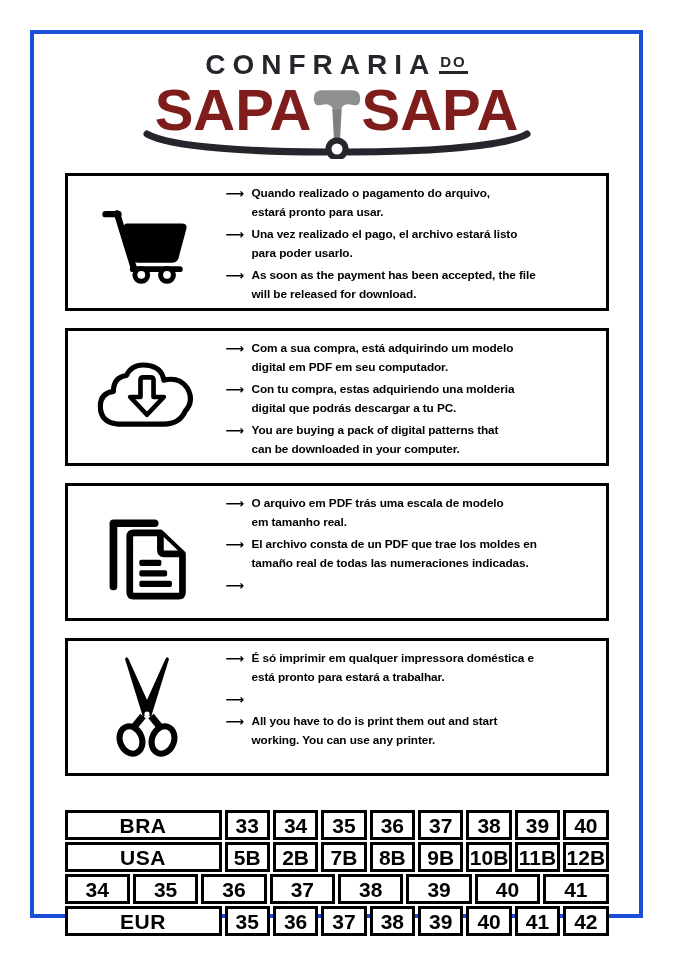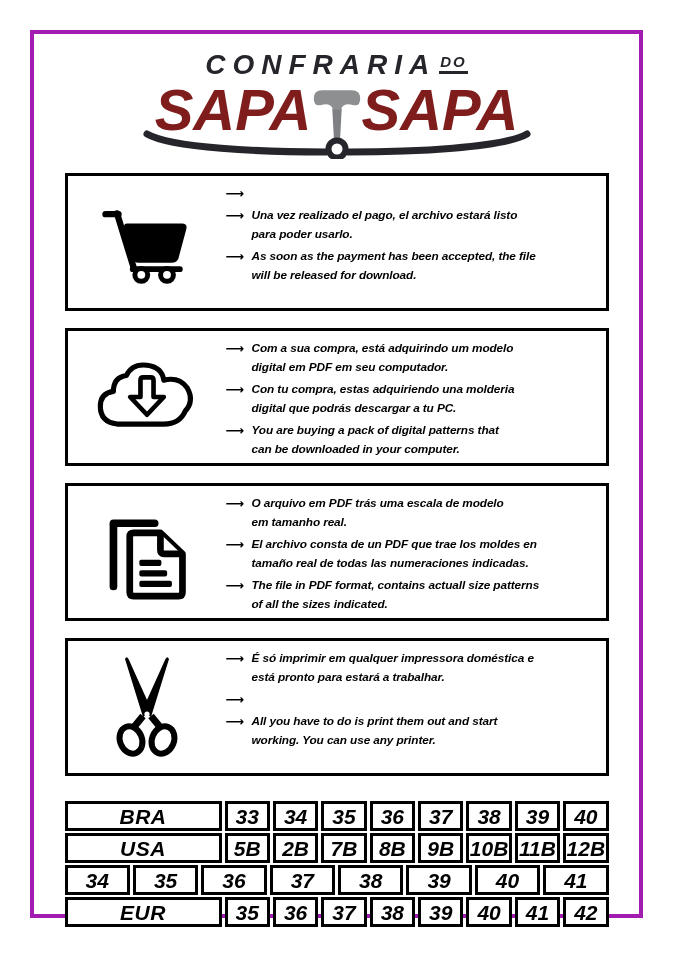--- a/index.html
+++ b/index.html
@@ -4,21 +4,21 @@
 <style>
   html,body{margin:0;padding:0;}
   body{
     width:674px;height:954px;background:#ffffff;
     font-family:"Liberation Sans","DejaVu Sans",sans-serif;
     -webkit-font-smoothing:antialiased;
   }
   .page{position:relative;width:674px;height:954px;background:#fff;overflow:hidden;}
   .frame{
     position:absolute;left:30px;top:30px;width:613px;height:888px;
-    border:4px solid #a21caf;box-sizing:border-box;background:#fff;font-style:italic;
+    border:4px solid #1d4ed8;box-sizing:border-box;background:#fff;
   }
   
   .logo{text-align:center;padding-top:13px;}
   .logo-top{
     font-size:28px;font-weight:bold;letter-spacing:7px;line-height:30px;
     color:#25252b;white-space:nowrap;
   }
   .logo-top .do{
     font-size:15px;letter-spacing:2px;vertical-align:7px;
     border-bottom:3.5px solid #25252b;padding:0 1px 1px 1px;margin-left:3px;
@@ -43,21 +43,21 @@
   .item{display:flex;margin-bottom:3px;}
   .item-arrow{
     width:26px;flex:none;font-weight:bold;font-size:13px;line-height:19px;
     font-family:"DejaVu Sans","Liberation Sans",sans-serif;color:#000;
   }
   .item-text{
     font-weight:bold;font-size:11.8px;line-height:19px;color:#000;
     white-space:pre-line;letter-spacing:-0.1px;
   }
   
-  .stable{width:544px;margin:25px auto 0 auto;}
+  .stable{width:544px;margin:34px auto 0 auto;}
   .srow{display:flex;gap:3px;margin-bottom:2px;height:30px;}
   .cell{
     border:3px solid #000;box-sizing:border-box;background:#fff;
     display:flex;align-items:center;justify-content:center;
     font-weight:bold;font-size:21px;color:#000;line-height:1;
   }
   .cell.label{width:157px;flex:none;letter-spacing:0.5px;}
   .cell.num{flex:1;}
   svg{display:block;}
 </style>
@@ -95,20 +95,22 @@
             <path d="M28 20 L52 98" stroke="#000" stroke-width="9" stroke-linecap="round" fill="none"></path>
             <path d="M50 98 H116" stroke="#000" stroke-width="8" stroke-linecap="round" fill="none"></path>
             <path fill="#000" d="M42 34 H119 Q127 34 125 42 L114 83 Q112 89 104 89 H58 Q51 89 49 82 L38 40 Q37 34 42 34 Z"></path>
             <circle cx="62" cy="106" r="9" fill="#fff" stroke="#000" stroke-width="7"></circle>
             <circle cx="98" cy="106" r="9" fill="#fff" stroke="#000" stroke-width="7"></circle>
           </svg>
         </div>
         <div class="ibox-text">
           <div class="item">
             <span class="item-arrow">⟶</span>
+            <span class="item-text">Quando realizado o pagamento do arquivo,
+estará pronto para usar.</span>
           </div>
           <div class="item">
             <span class="item-arrow">⟶</span>
             <span class="item-text">Una vez realizado el pago, el archivo estará listo
 para poder usarlo.</span>
           </div>
           <div class="item">
             <span class="item-arrow">⟶</span>
             <span class="item-text">As soon as the payment has been accepted, the file
 will be released for download.</span>
@@ -160,22 +162,20 @@
             <span class="item-text">O arquivo em PDF trás uma escala de modelo
 em tamanho real.</span>
           </div>
           <div class="item">
             <span class="item-arrow">⟶</span>
             <span class="item-text">El archivo consta de un PDF que trae los moldes en
 tamaño real de todas las numeraciones indicadas.</span>
           </div>
           <div class="item">
             <span class="item-arrow">⟶</span>
-            <span class="item-text">The file in PDF format, contains actuall size patterns
-of all the sizes indicated.</span>
           </div>
         </div>
       </div>
 
       <div class="ibox">
         <div class="ibox-icon">
           <svg width="80" height="104" viewBox="0 0 80 104">
             <path fill="#000" d="M18 4 Q20 0 22 5 L45 56 L36 62 Z"></path>
             <path fill="#000" d="M62 4 Q60 0 58 5 L35 56 L44 62 Z"></path>
             <path d="M36 61 L27 72" stroke="#000" stroke-width="7" fill="none"></path>

